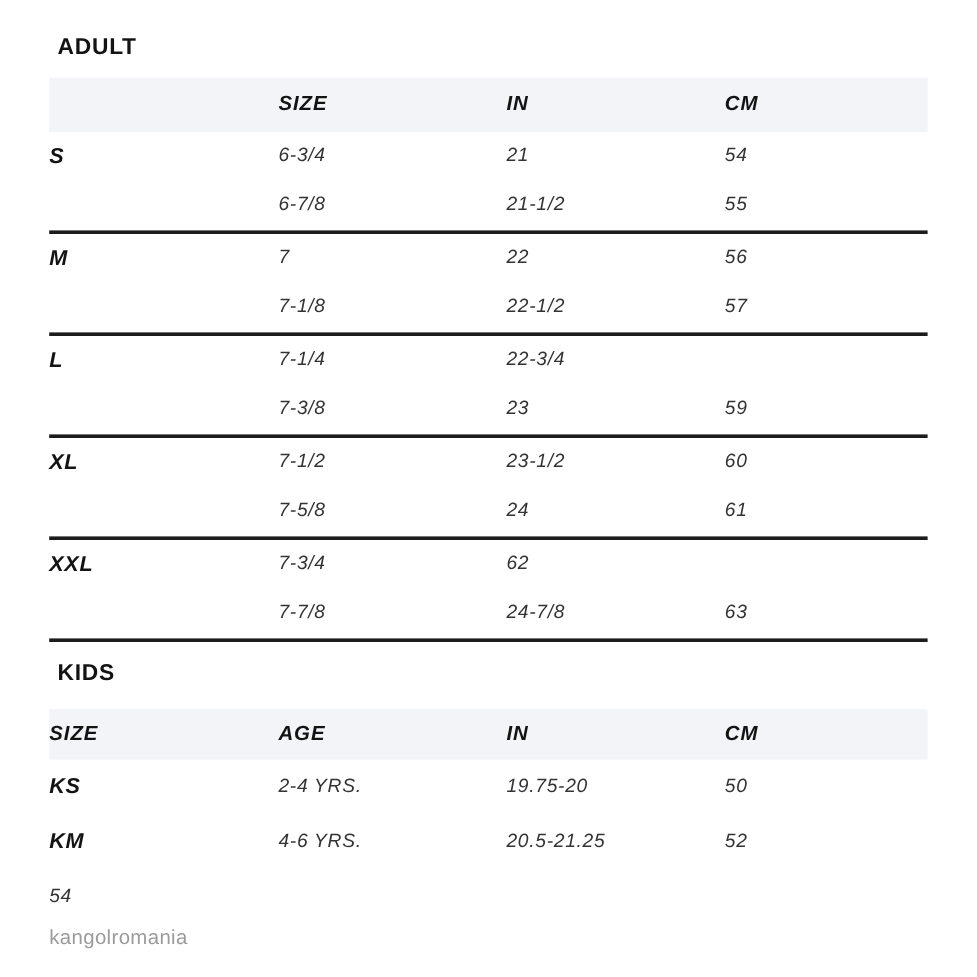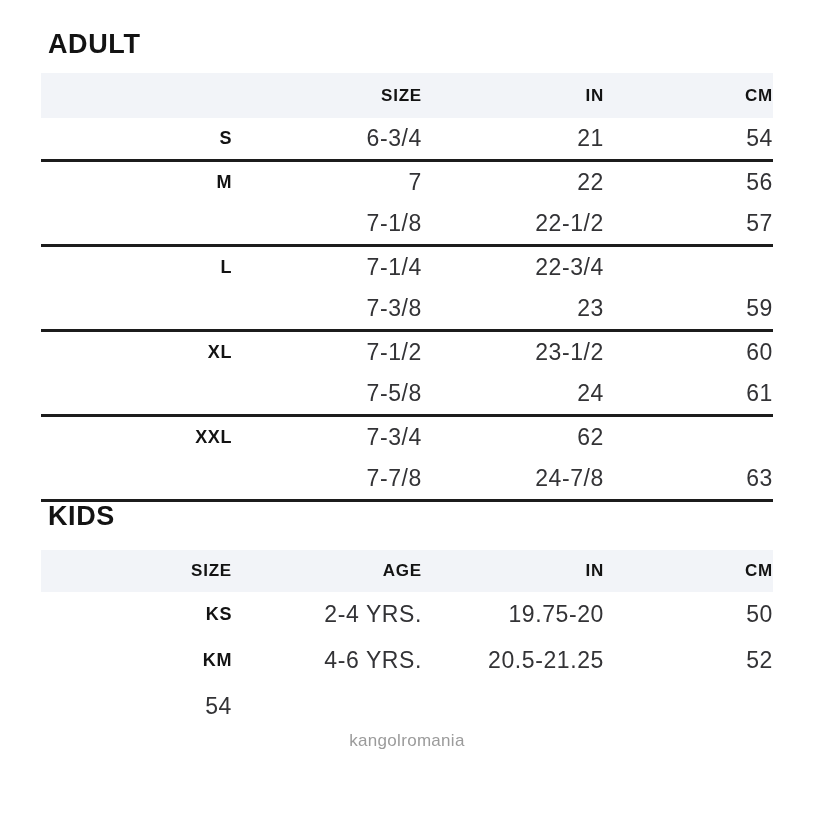--- a/index.html
+++ b/index.html
@@ -17,33 +17,34 @@
     font-family: "Liberation Sans", sans-serif;
     overflow: hidden;
   }
   .page {
     width: 814px; height: 814px;
     padding: 30px 41px 0 41px;
     position: relative;
   }
   .section-title {
     margin: 0;
-    font-size: 27px;
+    font-size: 19px;
     font-weight: 800;
     letter-spacing: 0.6px;
     color: var(--text-strong);
     line-height: 1.05;
     padding-left: 7px;
   }
   .size-table { width: 732px; }
   .grid-row {
     display: grid;
     grid-template-columns: 191px 190px 182px 169px;
     align-items: center;
-    text-align: right;
+    text-align: left;
+    font-style: italic;
   }
   .thead {
     background: var(--header-bg);
     height: 45px;
     margin-top: 15px;
   }
   .thead .cell {
     font-size: 17px;
     font-weight: 700;
     letter-spacing: 0.8px;
@@ -51,31 +52,30 @@
   }
   .adult-group { border-bottom: 3px solid var(--rule); }
   .adult-group .grid-row { height: 41px; }
   .cell.letter {
     font-size: 18px;
     font-weight: 800;
     letter-spacing: 0.6px;
     color: var(--text-strong);
   }
   .cell.value {
-    font-size: 23px;
+    font-size: 16px;
     font-weight: 400;
     letter-spacing: 0.6px;
     color: var(--text-value);
   }
-  .kids-title { }
+  .kids-title { margin-top: 17px; }
   .kids-table .thead { margin-top: 19px; height: 42px; }
   .kids-table .body-row { height: 46px; }
   .watermark {
     margin-top: 1px;
-    text-align: center;
     font-size: 17px;
     letter-spacing: 0.3px;
     color: var(--watermark);
   }
 </style>
 </head>
 <body>
 
 <div class="page">
 
@@ -88,20 +88,26 @@
       <div class="cell">IN</div>
       <div class="cell">CM</div>
     </div>
 
     <div class="adult-group">
       <div class="grid-row">
         <div class="cell letter">S</div>
         <div class="cell value">6-3/4</div>
         <div class="cell value">21</div>
         <div class="cell value">54</div>
+      </div>
+      <div class="grid-row">
+        <div class="cell letter"></div>
+        <div class="cell value">6-7/8</div>
+        <div class="cell value">21-1/2</div>
+        <div class="cell value">55</div>
       </div>
     </div>
 
     <div class="adult-group">
       <div class="grid-row">
         <div class="cell letter">M</div>
         <div class="cell value">7</div>
         <div class="cell value">22</div>
         <div class="cell value">56</div>
       </div>

